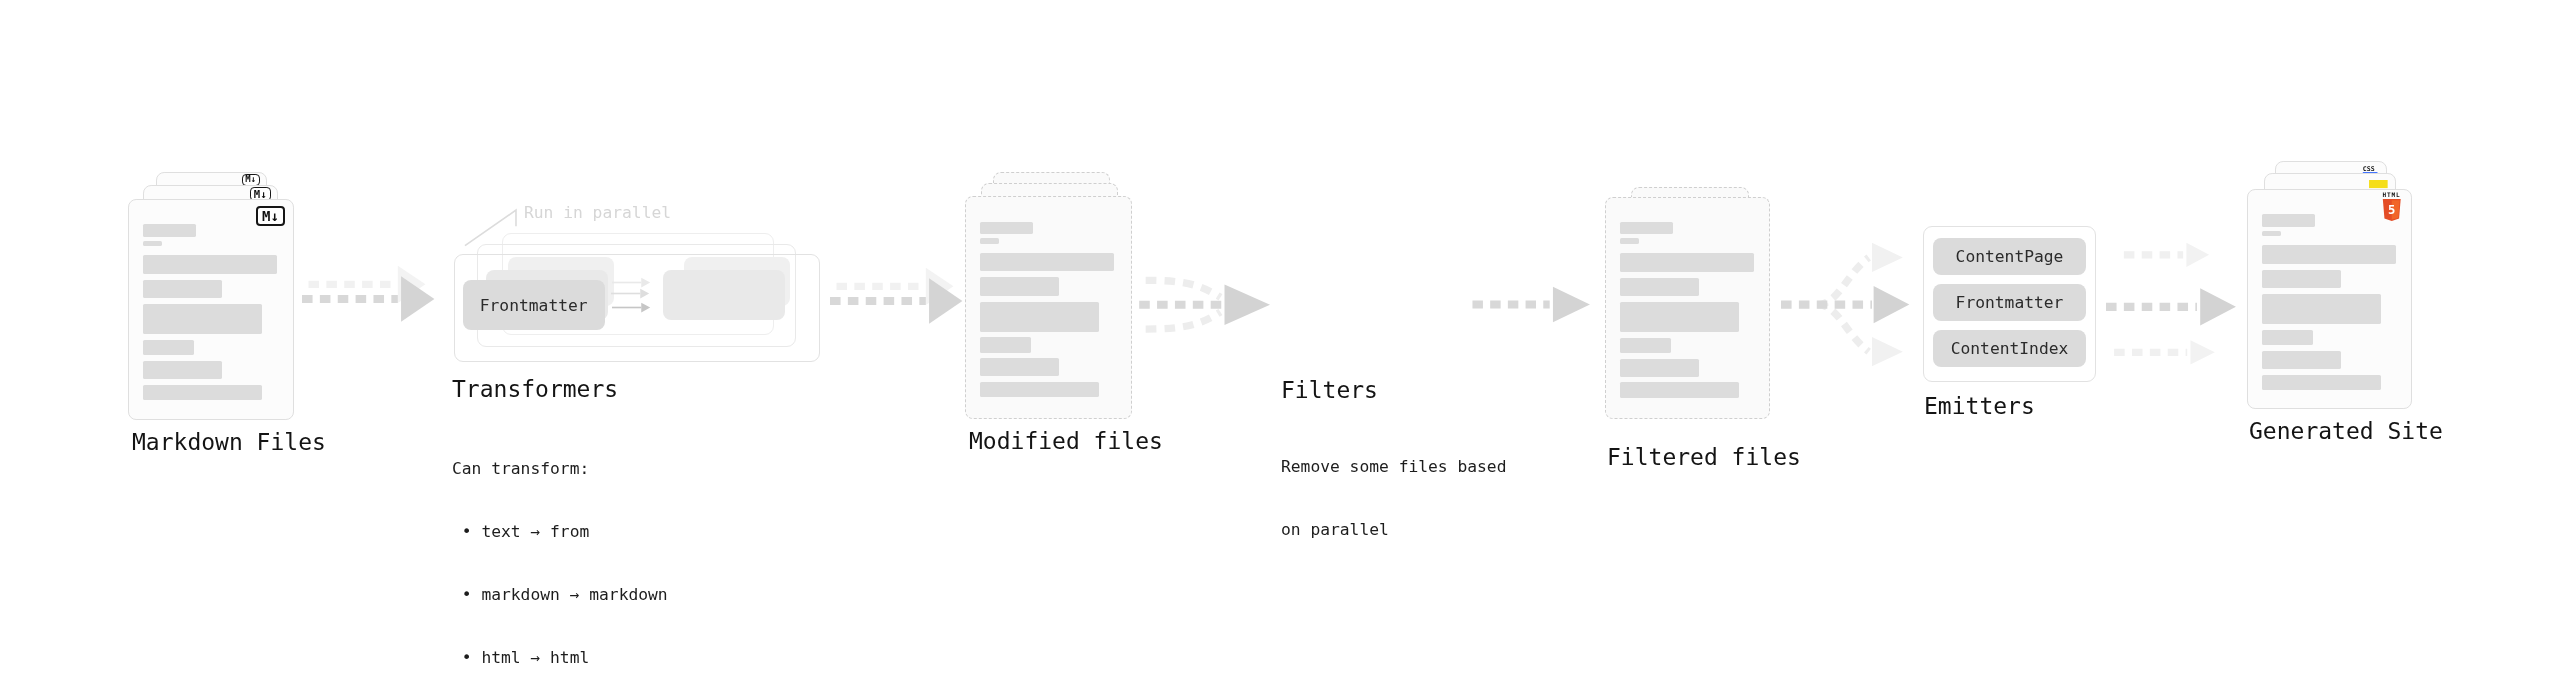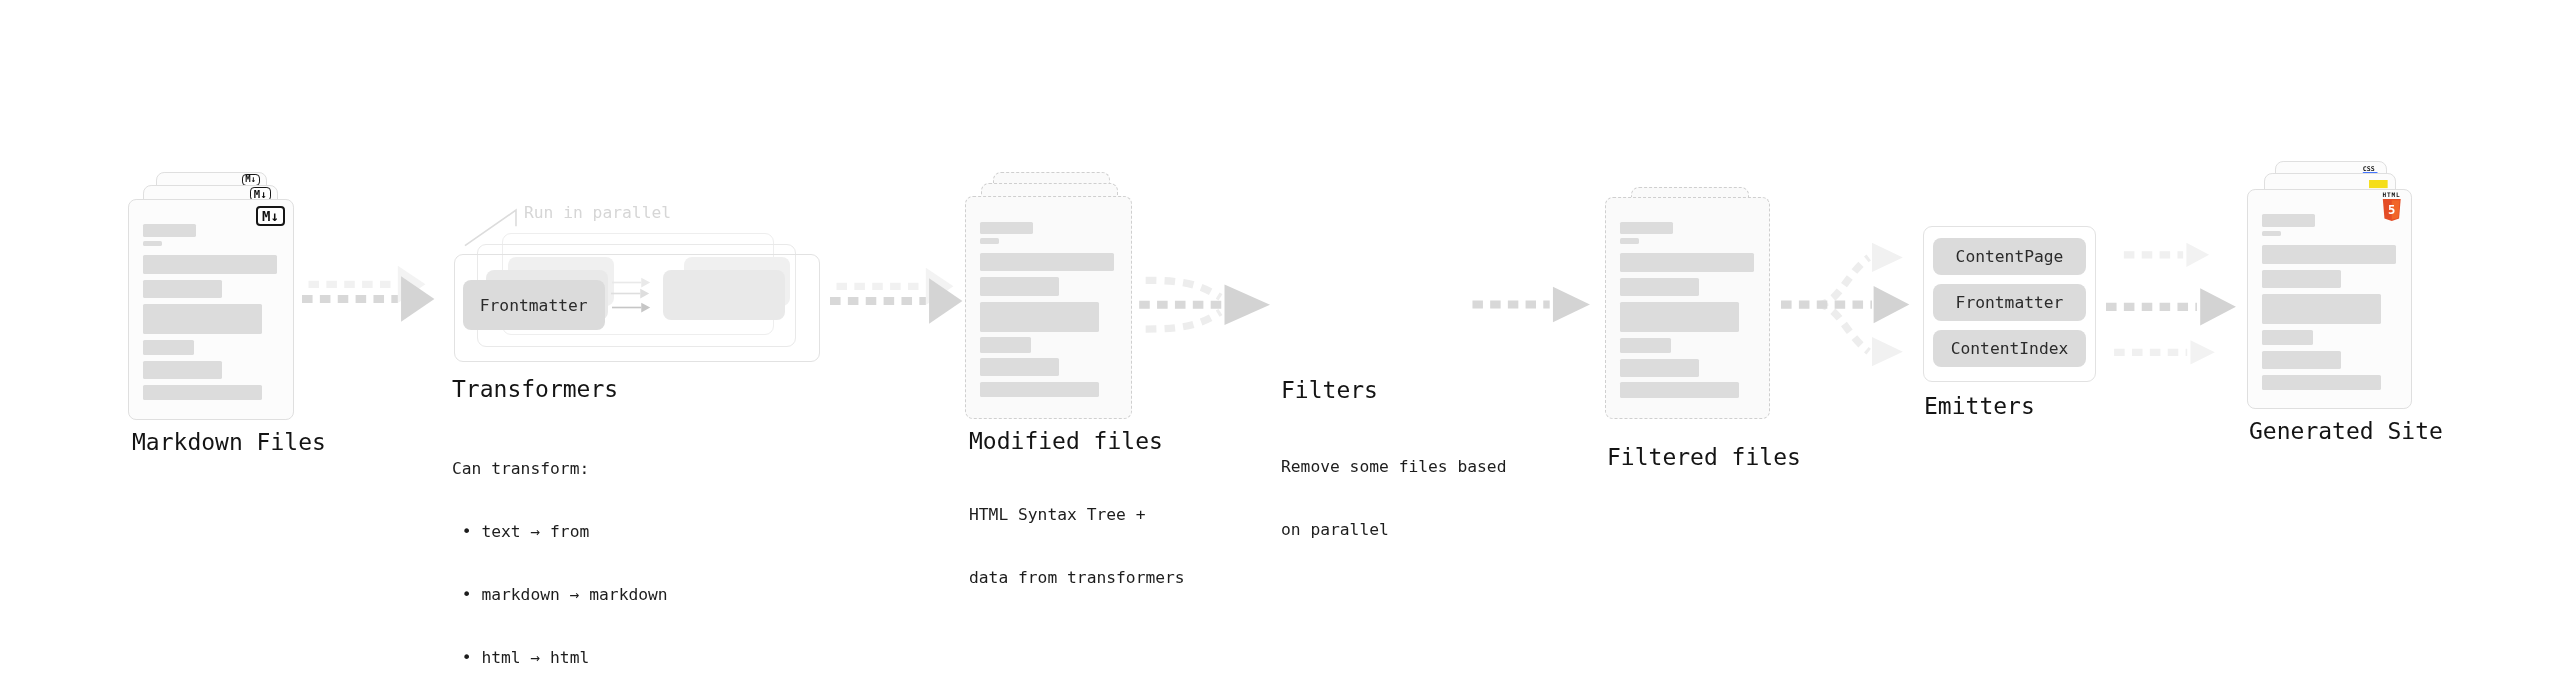--- a/index.html
+++ b/index.html
@@ -135,24 +135,20 @@
           <div class="bar" style="width: 134px; height: 18.7px; margin-top: 9px;"></div>
           <div class="bar" style="width: 79px; height: 18.7px; margin-top: 5.7px;"></div>
           <div class="bar" style="width: 119px; height: 30px; margin-top: 5.7px;"></div>
           <div class="bar" style="width: 51px; height: 15.4px; margin-top: 5.7px;"></div>
           <div class="bar" style="width: 79px; height: 18px; margin-top: 5.7px;"></div>
           <div class="bar" style="width: 119px; height: 15.4px; margin-top: 5.7px;"></div>
         </div>
     </div>
   </div>
   <div class="title" style="left:969px;top:427px">Modified files</div>
-  <div class="body" style="left:969px;top:462px">
-    <span>HTML Syntax Tree +</span>
-    <span>data from transformers</span>
-  </div>
 
   <svg style="left:1139px;top:273px" width="132" height="65" viewBox="0 0 162 80">
     <path d="M8 9 C 55 9, 75 14, 100 30" stroke="#ededed" fill="none" stroke-width="9" stroke-dasharray="13 10"></path>
     <path d="M8 69 C 55 69, 75 64, 100 48" stroke="#ededed" fill="none" stroke-width="9" stroke-dasharray="13 10"></path>
     <line x1="0" y1="39" x2="103" y2="39" stroke="#d8d8d8" stroke-width="10" stroke-dasharray="13 9"></line>
     <polygon points="105,14 161,39 105,64" fill="#d3d3d3"></polygon>
   </svg>
 
   <div class="title" style="left:1281px;top:376px">Filters</div>
   <div class="body" style="left:1281px;top:414px">

